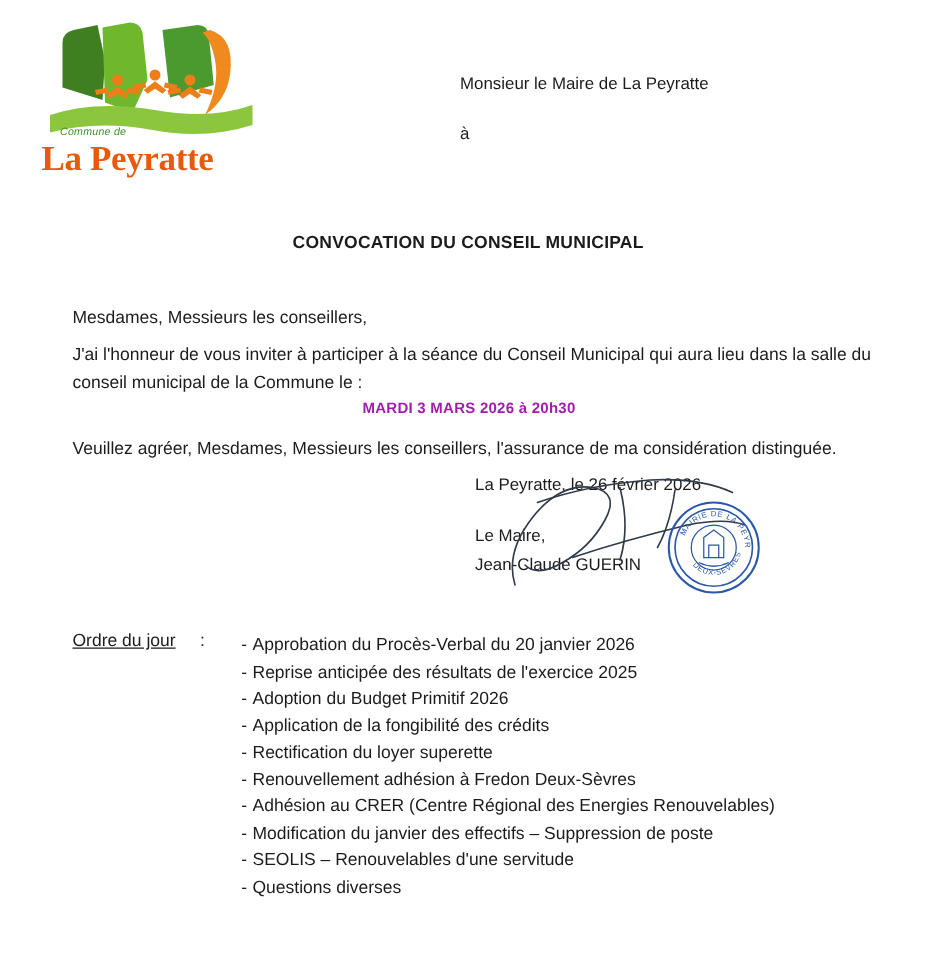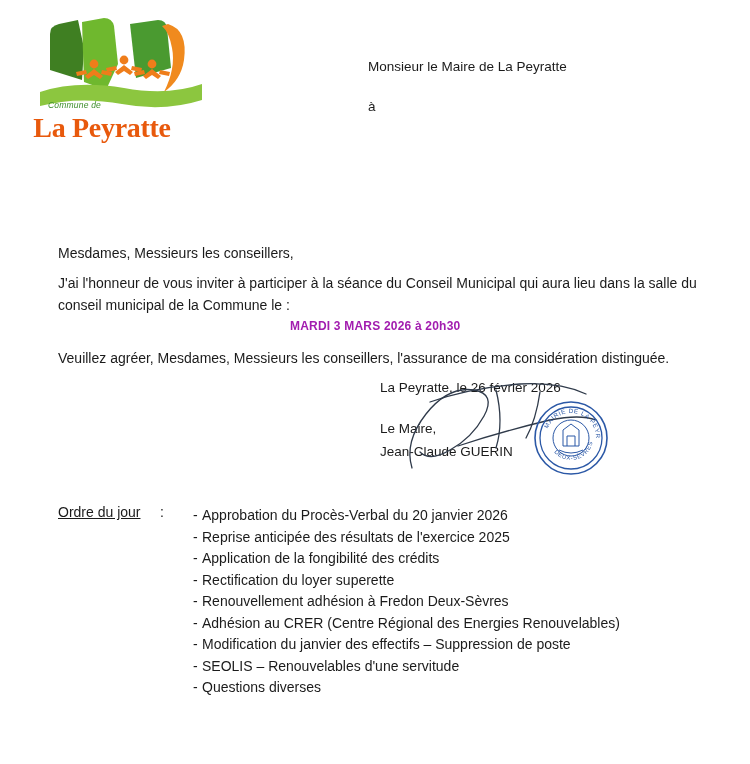--- a/index.html
+++ b/index.html
@@ -211,20 +211,21 @@
     </svg>
   </div>
   <div class="logo-commune">Commune de</div>
   <div class="logo-name">La Peyratte</div>
 
   <div class="addr">
     <div class="line">Monsieur le Maire de La Peyratte</div>
     <div class="line">à</div>
   </div>
 
+  <div class="doc-title">CONVOCATION DU CONSEIL MUNICIPAL</div>
 
   <div class="salutation">Mesdames, Messieurs les conseillers,</div>
   <div class="para1">J'ai l'honneur de vous inviter à participer à la séance du Conseil Municipal qui aura lieu dans la salle du conseil municipal de la Commune le :</div>
   <div class="date-line">MARDI 3 MARS 2026 à 20h30</div>
   <div class="para2">Veuillez agréer, Mesdames, Messieurs les conseillers, l'assurance de ma considération distinguée.</div>
 
   <div class="sig">
     <div class="place">La Peyratte, le 26 février 2026</div>
     <div class="role">Le Maire,</div>
     <div class="name">Jean-Claude GUERIN</div>
@@ -264,20 +265,21 @@
         <textPath href="#arcBottom" startOffset="22%">DEUX-SÈVRES</textPath>
       </text>
     </svg>
   </div>
 
   <div class="agenda-label">Ordre du jour</div>
   <div class="agenda-colon">:</div>
   <div class="agenda-list">
     <div class="item"><span class="dash">-</span><span>Approbation du Procès-Verbal du 20 janvier 2026</span></div>
     <div class="item"><span class="dash">-</span><span>Reprise anticipée des résultats de l'exercice 2025</span></div>
+    <div class="item"><span class="dash">-</span><span>Adoption du Budget Primitif 2026</span></div>
     <div class="item"><span class="dash">-</span><span>Application de la fongibilité des crédits</span></div>
     <div class="item"><span class="dash">-</span><span>Rectification du loyer superette</span></div>
     <div class="item"><span class="dash">-</span><span>Renouvellement adhésion à Fredon Deux-Sèvres</span></div>
     <div class="item"><span class="dash">-</span><span>Adhésion au CRER (Centre Régional des Energies Renouvelables)</span></div>
     <div class="item"><span class="dash">-</span><span>Modification du janvier des effectifs – Suppression de poste</span></div>
     <div class="item"><span class="dash">-</span><span>SEOLIS – Renouvelables d'une servitude</span></div>
     <div class="item"><span class="dash">-</span><span>Questions diverses</span></div>
   </div>
 
 </div>

